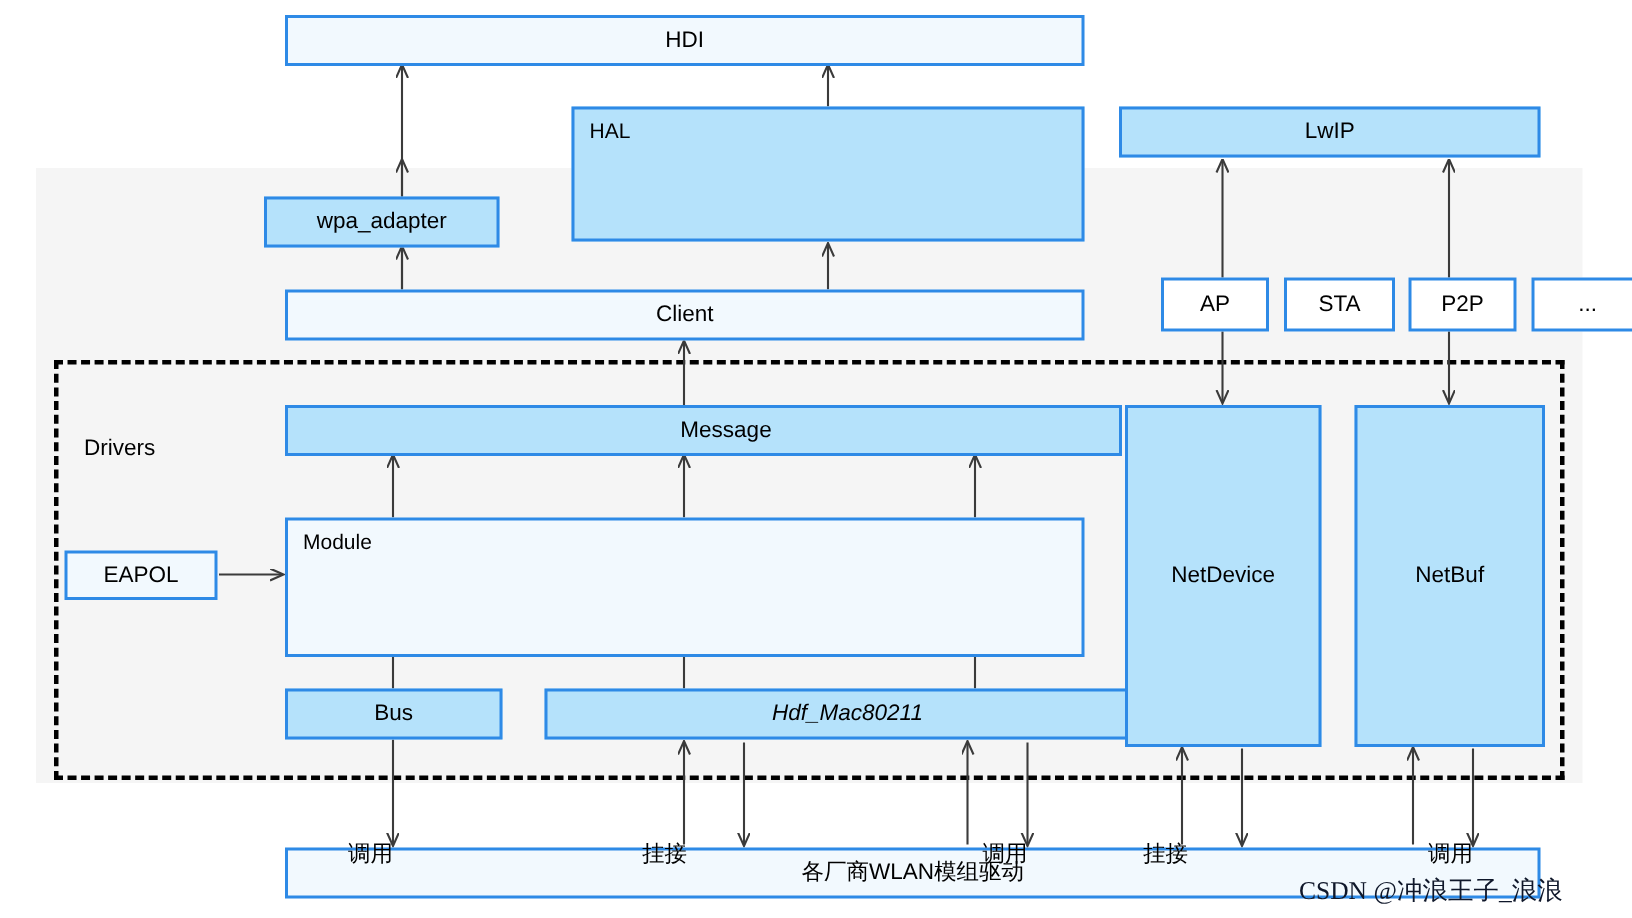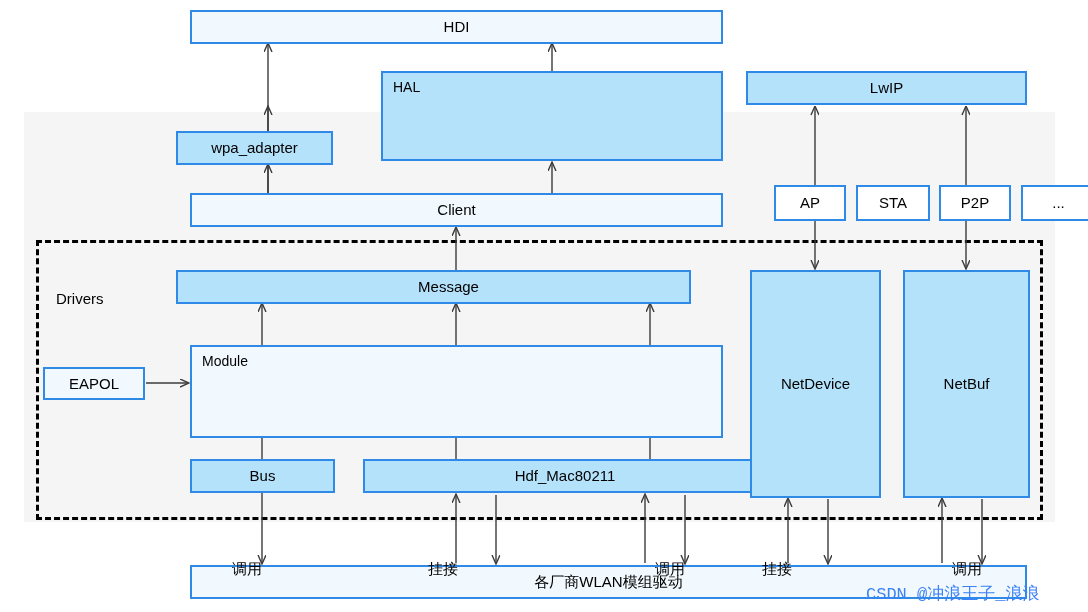--- a/index.html
+++ b/index.html
@@ -21,22 +21,22 @@
 
   .box.corner-label{justify-content:flex-start;align-items:flex-start;}
 
   .grp-title{position:absolute;left:10px;top:6px;font-size:14px;color:#000;}
 
   .plain-label{position:absolute;font-size:15px;color:#000;white-space:nowrap;margin-top:32px;}
 
   svg.arrows{position:absolute;left:0;top:0;width:1088px;height:612px;
              pointer-events:none;overflow:visible;}
 
-  .watermark{position:absolute;font-size:17px;color:#3b82f6;white-space:nowrap;
-             font-family:Liberation Mono, monospace;}
+  .watermark{position:absolute;font-size:17px;color:#0f172a;white-space:nowrap;
+             font-family:Liberation Serif, serif;}
 </style>
 </head>
 <body>
 
 <div id="stage">
 
   <div class="gray-band"></div>
 
   <div class="dashed-box"></div>
 
@@ -103,32 +103,32 @@
     <div class="box fill-white" style="left:556px;top:112px;width:72px;height:36px;">P2P</div>
     <div class="box fill-white" style="left:638px;top:112px;width:75px;height:36px;">...</div>
   </div>
 
   <div class="box fill-solid" style="left:746px;top:71px;width:281px;height:34px;">LwIP</div>
 
   <div class="box fill-light" style="left:190px;top:193px;width:533px;height:34px;">Client</div>
 
   <span class="plain-label" style="left:56px;top:258px;">Drivers</span>
 
-  <div class="box fill-solid" style="left:176px;top:270px;width:515px;height:34px;padding-left:30px;">Message</div>
+  <div class="box fill-solid" style="left:190px;top:270px;width:558px;height:34px;padding-left:30px;">Message</div>
 
   <div class="box fill-light corner-label" style="left:190px;top:345px;width:533px;height:93px;padding-left:31px;">
     <span class="grp-title">Module</span>
 
   </div>
 
   <div class="box fill-light" style="left:43px;top:367px;width:102px;height:33px;">EAPOL</div>
 
   <div class="box fill-solid" style="left:190px;top:459px;width:145px;height:34px;">Bus</div>
 
-  <div class="box fill-solid" style="left:363px;top:459px;width:404px;height:34px;">Hdf_Mac80211</div>
+  <div class="box fill-solid" style="left:363px;top:459px;width:404px;height:34px;font-style:italic;">Hdf_Mac80211</div>
 
   <div class="box fill-solid" style="left:750px;top:270px;width:131px;height:228px;">NetDevice</div>
 
   <div class="box fill-solid" style="left:903px;top:270px;width:127px;height:228px;">NetBuf</div>
 
   <div class="box fill-light" style="left:190px;top:565px;width:837px;height:34px;">各厂商WLAN模组驱动</div>
 
   <span class="plain-label" style="left:232px;top:528px;">调用</span>
   <span class="plain-label" style="left:428px;top:528px;">挂接</span>
   <span class="plain-label" style="left:655px;top:528px;">调用</span>

